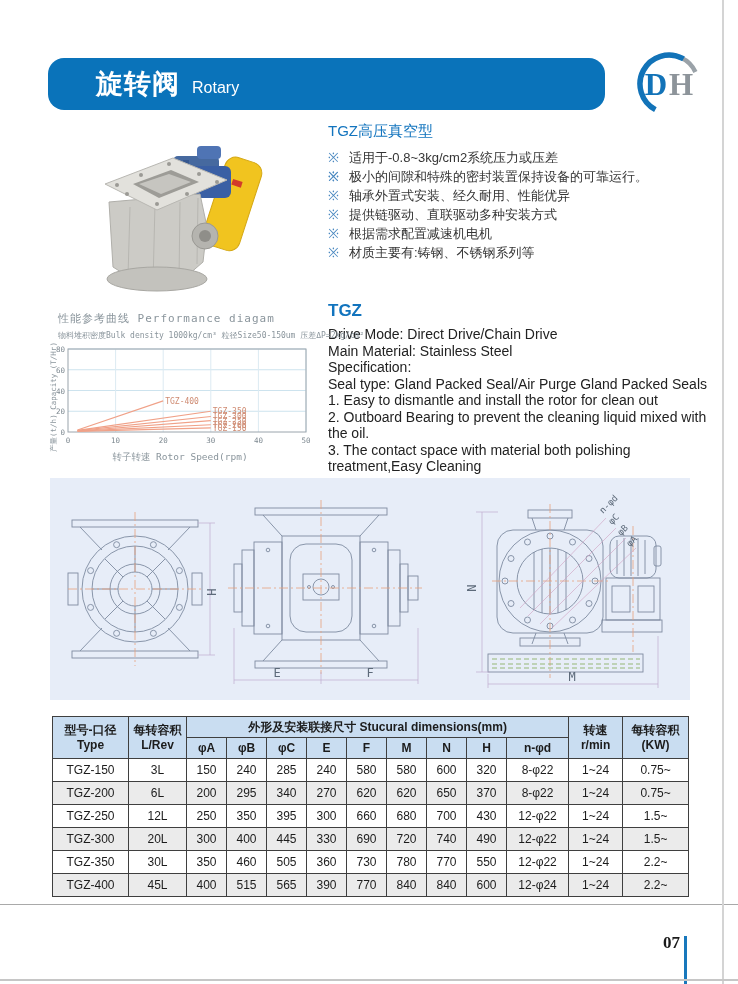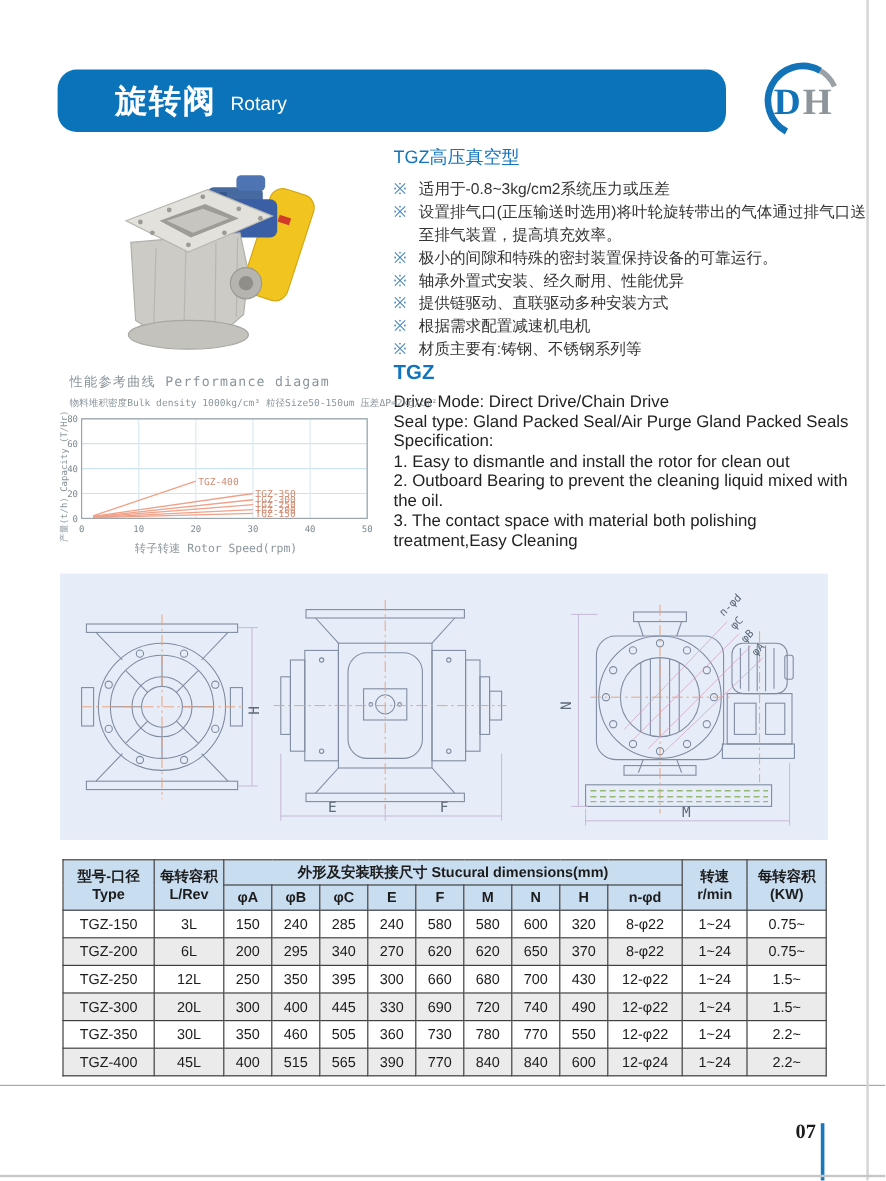--- a/index.html
+++ b/index.html
@@ -104,35 +104,36 @@
         <circle cx="92" cy="62" r="2" fill="#9b9a95"></circle>
       <circle cx="62" cy="72" r="2" fill="#9b9a95"></circle>
         <circle cx="32" cy="62" r="2" fill="#9b9a95"></circle>
     </g>
   </svg>
 
   <div class="intro">
     <h2>TGZ高压真空型</h2>
     <div>
         <div class="feature"><span class="mark">※</span><span>适用于-0.8~3kg/cm2系统压力或压差</span></div>
-        <div class="feature"><span class="mark">※</span><span>设置排气口(正压输送时选用)将叶轮旋转带出的气体通过排气口送至排气装置，提高填充效率。</span></div>
+        <div class="feature"><span class="mark">※</span></div>
         <div class="feature"><span class="mark">※</span><span>极小的间隙和特殊的密封装置保持设备的可靠运行。</span></div>
         <div class="feature"><span class="mark">※</span><span>轴承外置式安装、经久耐用、性能优异</span></div>
         <div class="feature"><span class="mark">※</span><span>提供链驱动、直联驱动多种安装方式</span></div>
         <div class="feature"><span class="mark">※</span><span>根据需求配置减速机电机</span></div>
         <div class="feature"><span class="mark">※</span><span>材质主要有:铸钢、不锈钢系列等</span></div>
       </div>
   </div>
 
   <div class="tgz">
     <h2>TGZ</h2>
     <div>
         <div class="specline">Drive Mode: Direct Drive/Chain Drive</div>
+        <div class="specline">Main Material: Stainless Steel</div>
+        <div class="specline">Specification:</div>
         <div class="specline">Seal type: Gland Packed Seal/Air Purge Gland Packed Seals</div>
-        <div class="specline">Specification:</div>
         <div class="specline">1. Easy to dismantle and install the rotor for clean out</div>
         <div class="specline">2. Outboard Bearing to prevent the cleaning liquid mixed with the oil.</div>
         <div class="specline">3. The contact space with material both polishing treatment,Easy Cleaning</div>
       </div>
   </div>
 
   <div class="chart">
     <div class="chart-title">性能参考曲线 Performance diagam</div>
     <div class="chart-subtitle">物料堆积密度Bulk density 1000kg/cm³  粒径Size50-150um  压差ΔP=2kg/cm²</div>
     <div class="chart-body">

